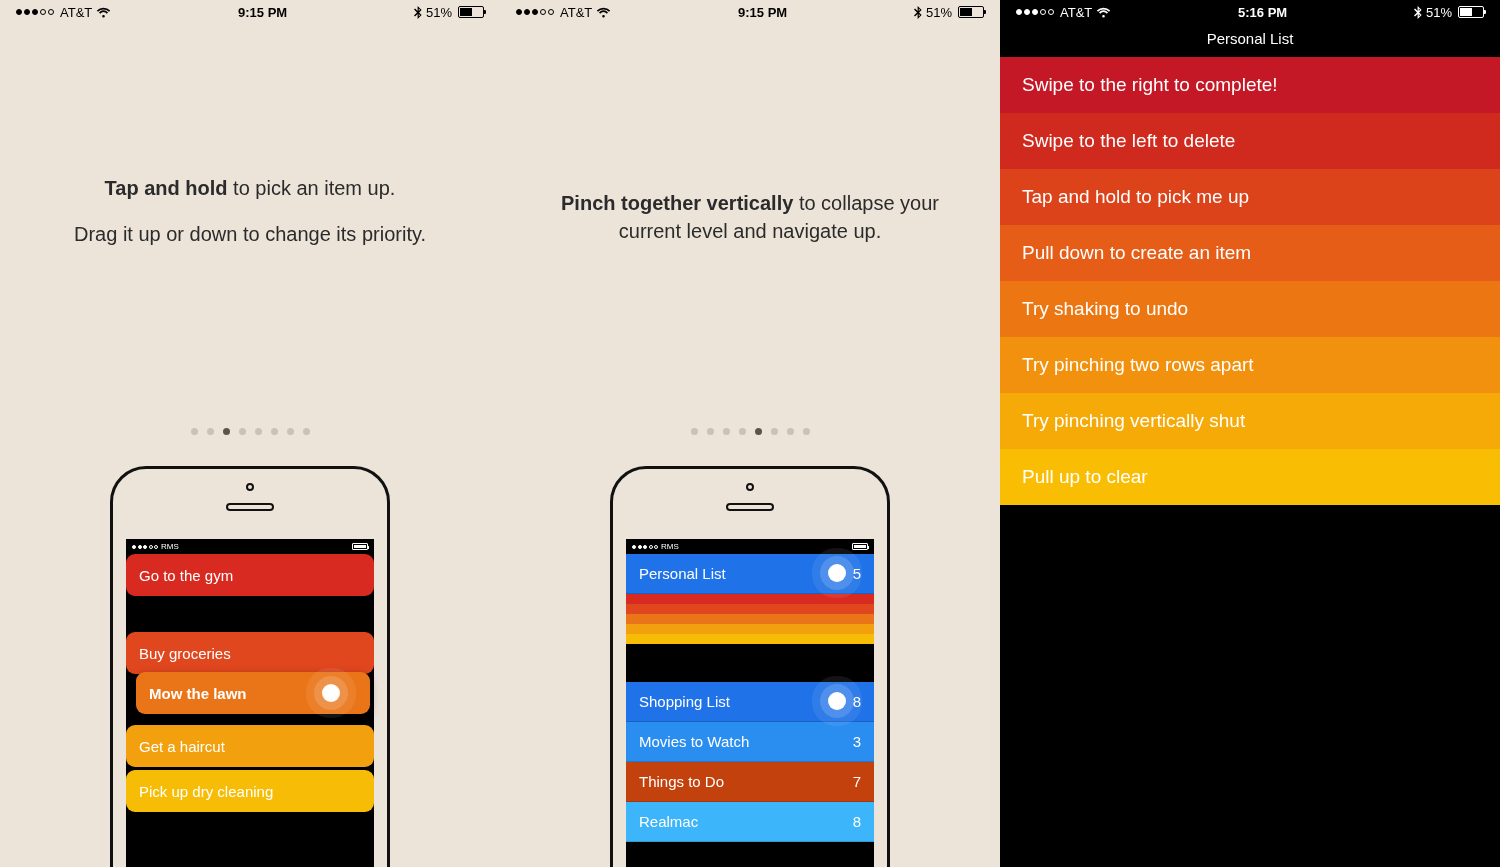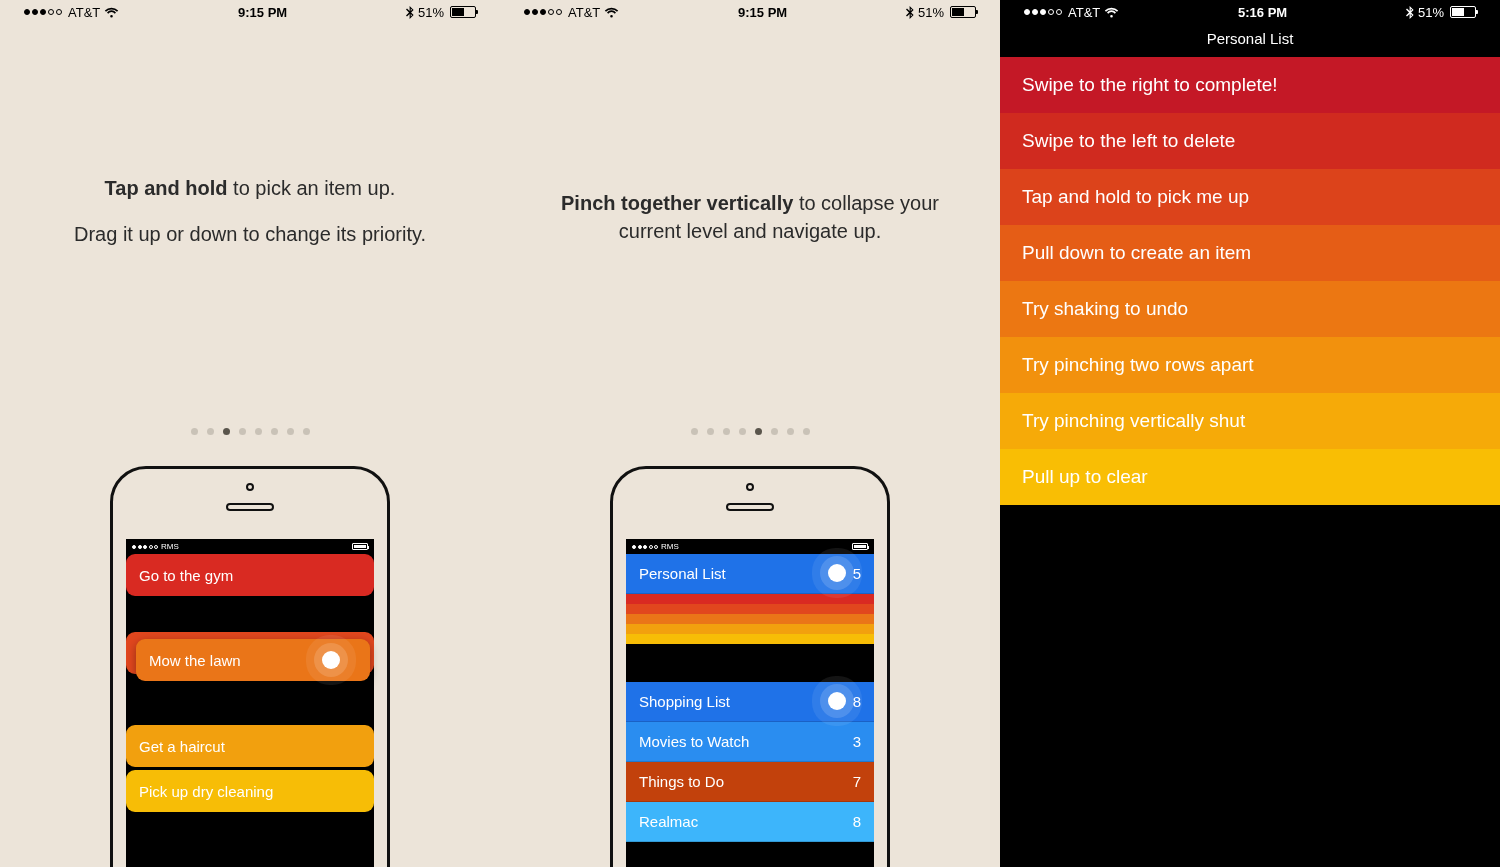--- a/index.html
+++ b/index.html
@@ -14,21 +14,21 @@
   .panel { width: 500px; height: 867px; position: relative; }
   .panel.onboard { background: #ece4d9; }
   .panel.app { background: #000; }
 
   
   .statusbar {
     height: 24px;
     display: flex;
     align-items: center;
     justify-content: space-between;
-    padding: 0 24px;
+    padding: 0 16px;
     font-size: 13px;
     font-weight: 500;
     color: #000;
   }
   .panel.app .statusbar { color: #fff; }
   .sb-left, .sb-right { display: flex; align-items: center; gap: 4px; }
   .sb-center { font-weight: 600; }
   .sig-dots { display: flex; gap: 2px; margin-right: 2px; }
   .sig-dots span { width: 6px; height: 6px; border-radius: 50%; border: 1px solid currentColor; }
   .sig-dots span.f { background: currentColor; }
@@ -236,21 +236,21 @@
         <span class="mini-batt">
             <span class="mf"></span>
           </span>
       </div>
       <div id="tasks1" style="position:relative;">
           <div class="task-row" style="background: rgb(217, 42, 34);">Go to the gym</div>
           <div class="task-row" style="background: rgb(225, 71, 30); margin-top: 36px;">Buy groceries</div>
           <div style="height: 48px;"></div>
           <div class="task-row" style="background: rgb(242, 160, 14);">Get a haircut</div>
           <div class="task-row" style="background: rgb(247, 189, 6);">Pick up dry cleaning</div>
-          <div class="task-row dragging" style="background: rgb(234, 117, 24); top: 85px;">Mow the lawn<div class="drag-dot" style="right: 30px; top: 12px;"></div></div>
+          <div class="task-row dragging" style="background: rgb(234, 117, 24); top: 118px; font-weight: bold;">Mow the lawn<div class="drag-dot" style="right: 30px; top: 12px;"></div></div>
         </div>
     </div>
   </div>
 </div>
 
 <div class="panel onboard">
   <div class="statusbar">
     <div class="sb-left">
       <span class="sig-dots">
         <span class="f"></span>

